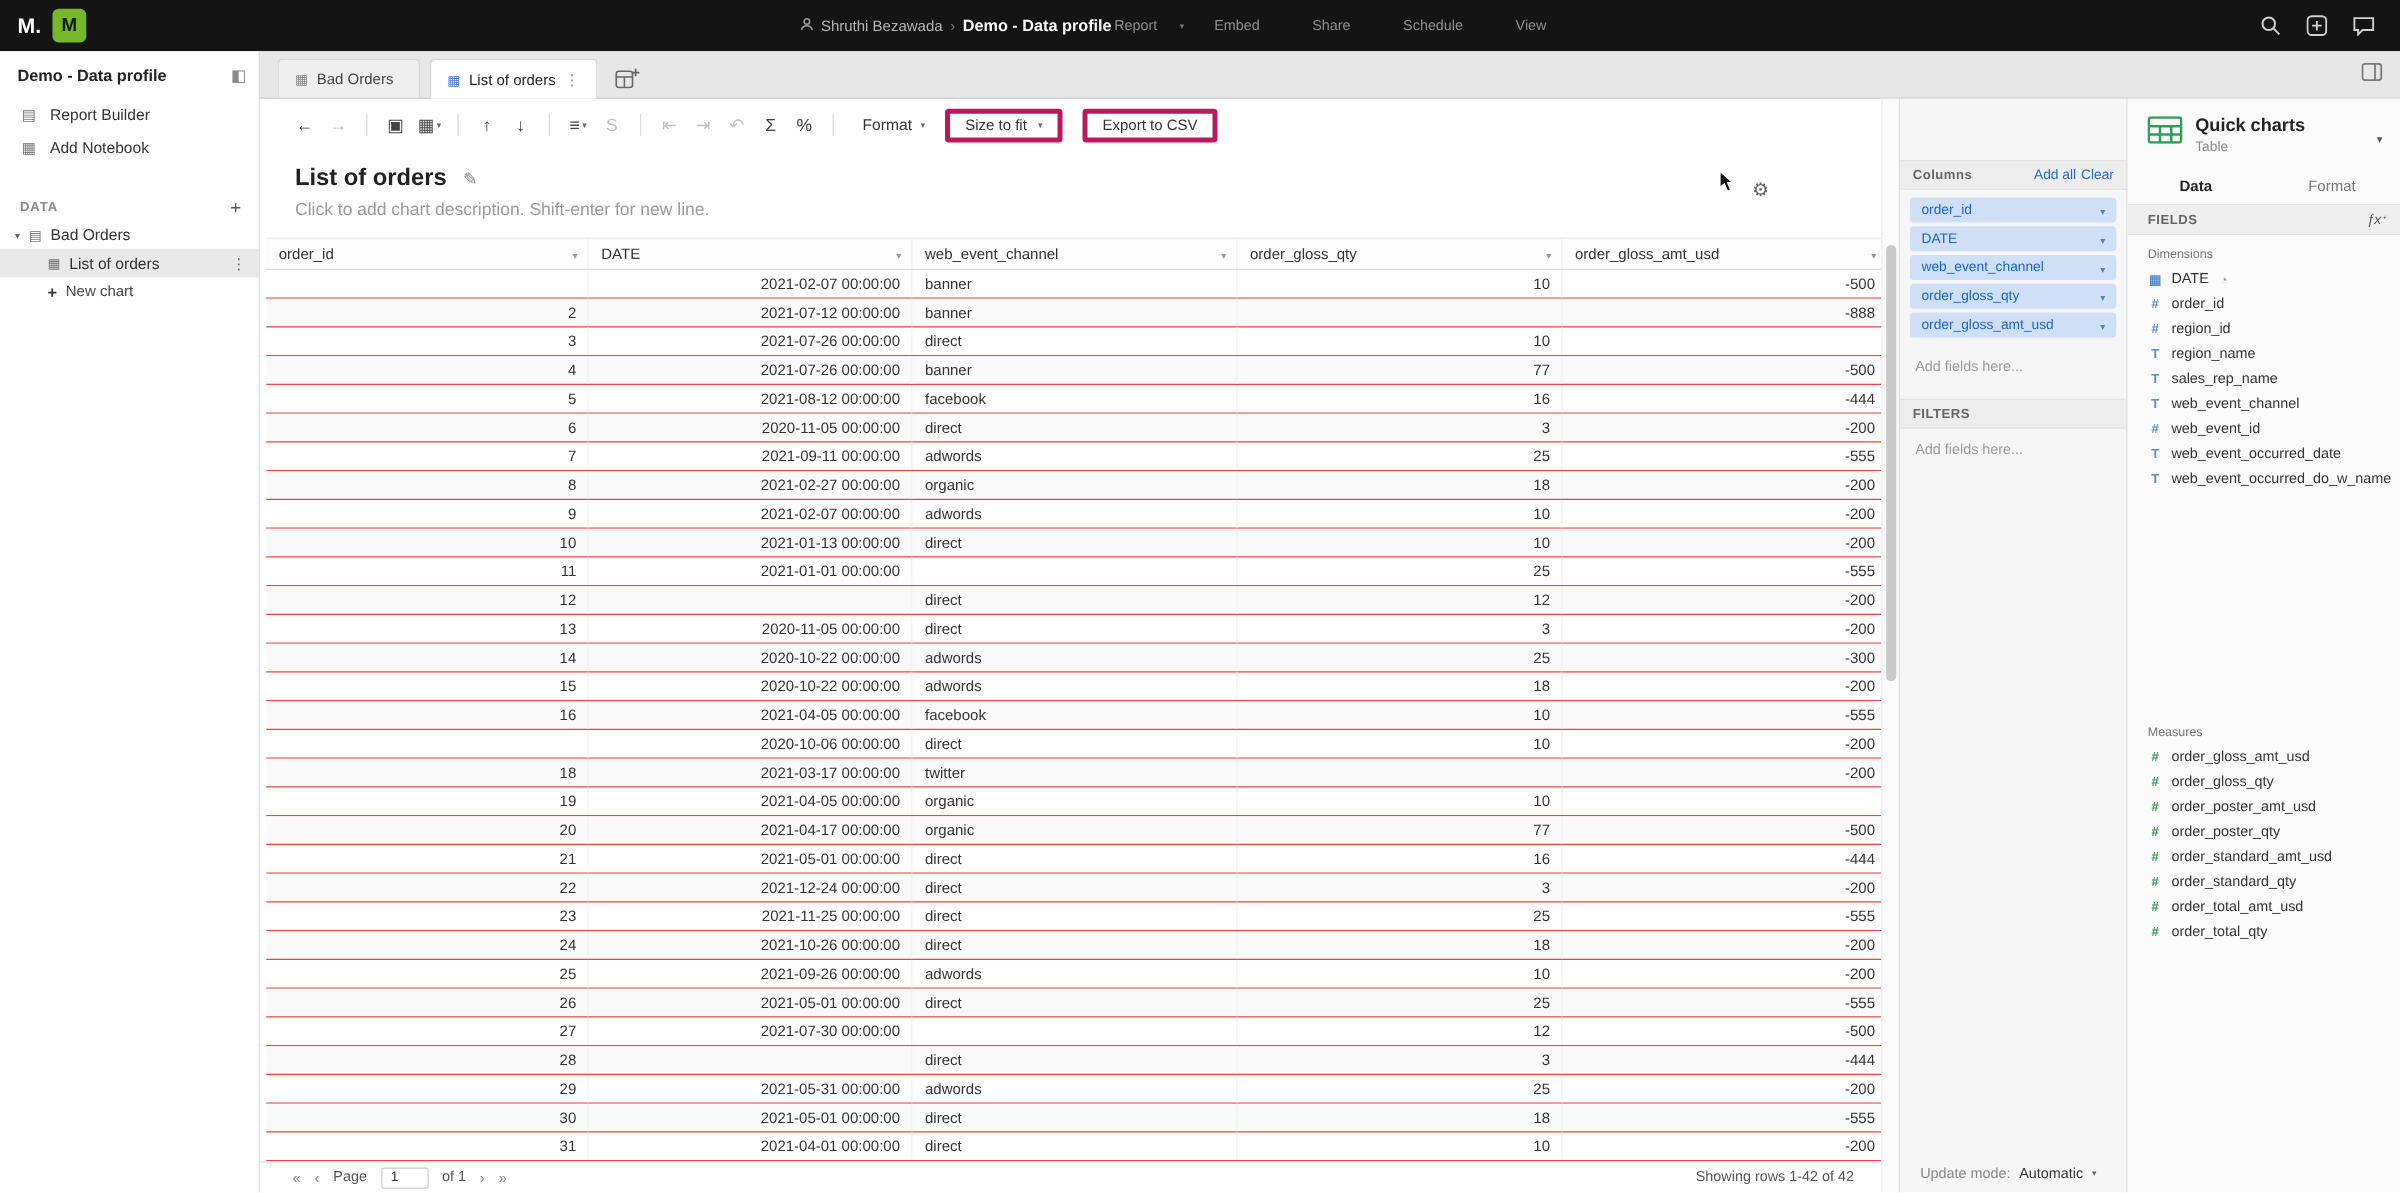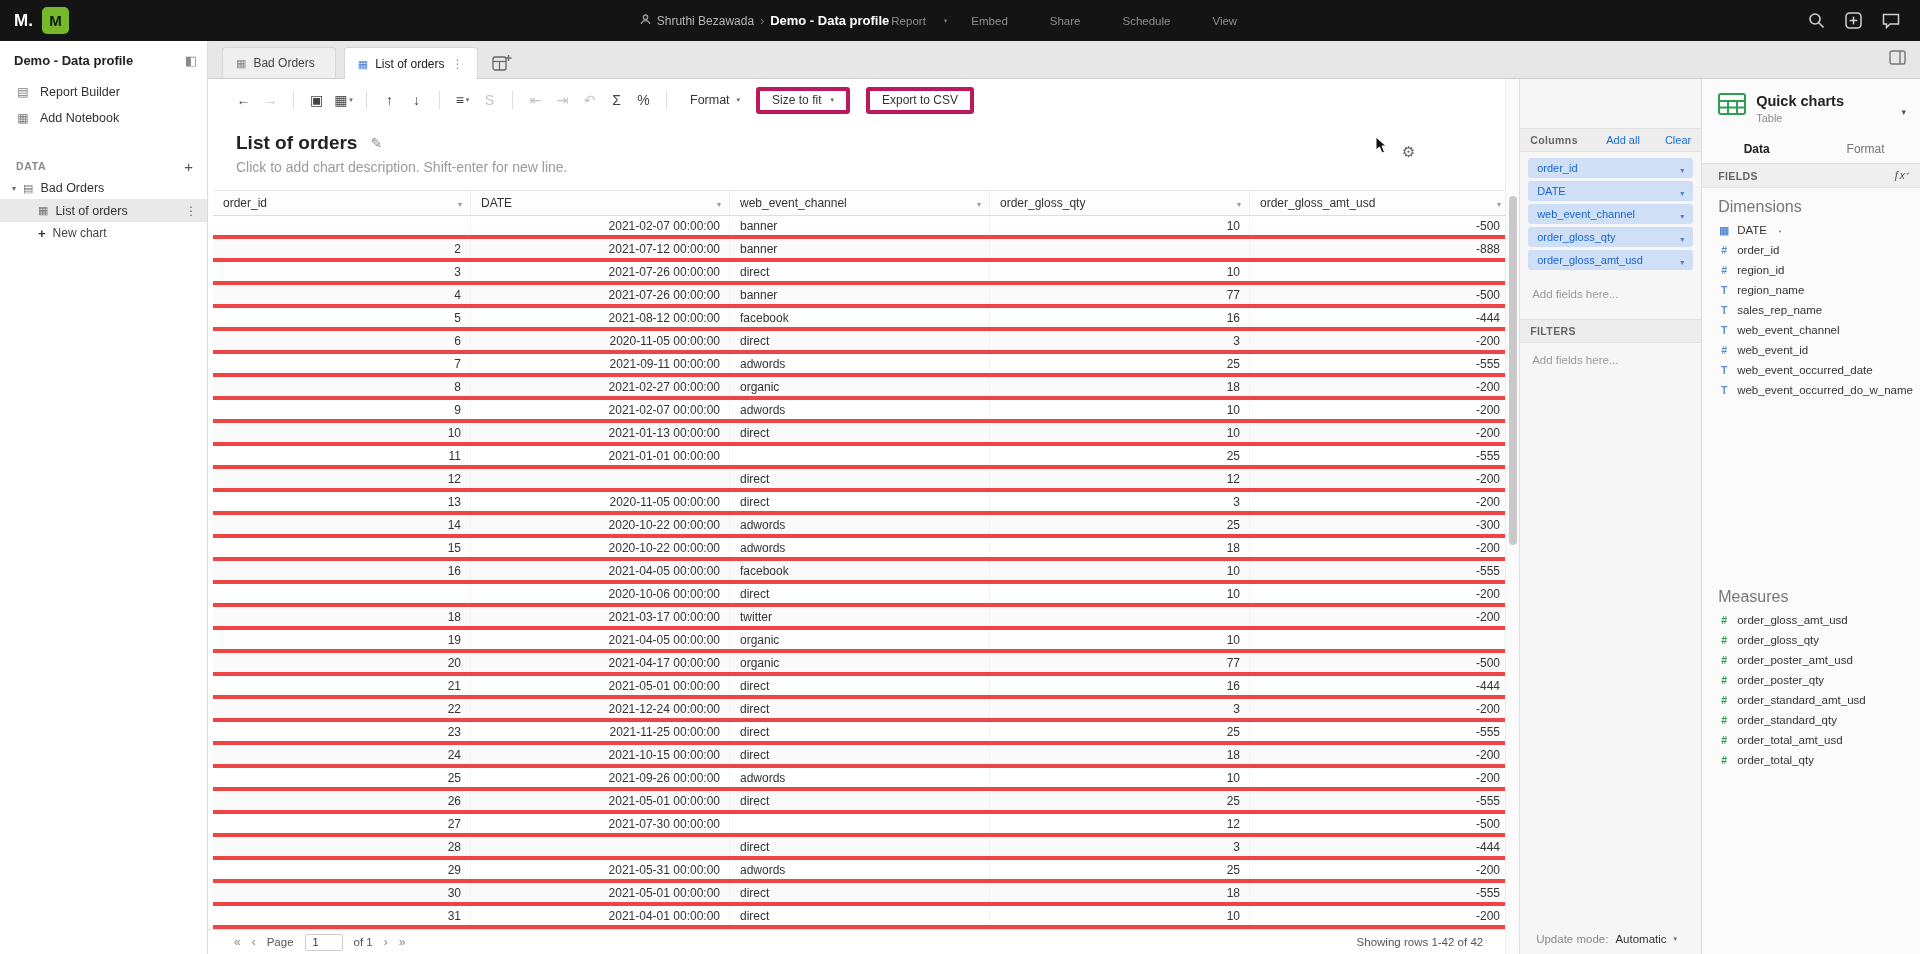--- a/index.html
+++ b/index.html
@@ -80,41 +80,41 @@
 
 .grid{margin-left:5px;width:1297px;font-size:12px}
 .ghead{display:flex;height:26px;border-top:1px solid #e6e6e6;border-bottom:1px solid #dedede;background:#fdfdfd}
 .gh{flex:none;display:flex;align-items:center;justify-content:space-between;padding:0 8px 0 10px;color:#333;border-right:1px solid #f0f0f0;cursor:pointer;font-weight:normal}
 div.gh:nth-of-type(1){width:258px}
 div.gh:nth-of-type(2){width:259px}
 div.gh:nth-of-type(3){width:260px}
 div.gh:nth-of-type(4){width:260px}
 div.gh:nth-of-type(5){width:260px}
 .gh-caret::before{content:"▾";font-size:8px;color:#999}
-.gr{display:flex;height:23px;border-bottom:4px solid #ef4444}
+.gr{display:flex;height:23px;border-bottom:1px solid #ef4444}
 .gr.odd{background:#fafafa}
 .gc{flex:none;padding:0 9px 0 10px;display:flex;align-items:center;border-right:1px solid #f4f4f4;color:#333;white-space:nowrap;overflow:hidden}
 .gc.num{justify-content:flex-end}
 .c0{width:258px}.c1{width:259px}.c2{width:260px}.c3{width:260px}.c4{width:260px}
 
 
 .pagebar{margin-top:auto;height:25px;border-top:1px solid #e3e3e3;display:flex;align-items:center;padding:0 22px 0 26px;gap:11px;font-size:11.5px;color:#555}
 .pg-btn{color:#888;cursor:pointer;font-size:12px}
 .pg-input{width:38px;height:17px;border:1px solid #ccc;border-radius:2px;font-size:11px;padding-left:7px;font-family:inherit;color:#333}
 .pg-showing{margin-left:auto;color:#555}
 
 
 .vscroll{flex:0 0 14px;background:#fbfbfb;border-left:1px solid #eee;position:relative;cursor:pointer}
 .vthumb{position:absolute;left:3px;top:117px;width:8px;height:349px;border-radius:4px;background:#c9c9c9}
 
 
 .col-panel{flex:0 0 182px;background:#f6f6f6;border-left:1px solid #e0e0e0;position:relative;padding-top:49px}
 .cp-strip{height:24px;background:#ededed;border-top:1px solid #e2e2e2;border-bottom:1px solid #e2e2e2;display:flex;align-items:center;justify-content:space-between;padding:0 10px}
 .cp-title{font-size:10.5px;font-weight:bold;color:#666;letter-spacing:.4px}
-.cp-links{display:flex;gap:25px}
+.cp-links{display:flex;gap:4px}
 .cp-links a{color:#1a6cd3;font-size:11px;cursor:pointer;text-decoration:none}
 .cp-pills{padding:6px 8px 4px}
 .pill{height:20px;background:#cfe0f6;border-radius:3px;display:flex;align-items:center;justify-content:space-between;padding:0 9px;margin-bottom:3px;cursor:grab}
 .pill-label{color:#1a64cf;font-size:11px}
 .pill-caret::before{content:"▾";font-size:8px;color:#4d82c9}
 .cp-drop{padding:11px 12px 19px;color:#9a9a9a;font-size:11.5px;cursor:pointer}
 .cp-update{position:absolute;bottom:9px;left:16px;display:flex;gap:7px;align-items:center;font-size:11.5px}
 .um-label{color:#888}
 .um-value{color:#333;display:flex;gap:5px;align-items:center;cursor:pointer}
 
@@ -127,21 +127,21 @@
 .qc-caret::before{content:"▾";color:#555;font-size:9px}
 .qc-tabs{display:flex;border-bottom:1px solid #e2e2e2;margin-top:2px}
 .qc-tab{flex:1;text-align:center;padding:8px 0 7px;font-size:12px;color:#777;cursor:pointer}
 .qc-tab span{padding:0 3px 8px}
 .qc-tab.active{color:#222}
 .qc-tab.active span{border-bottom:2px solid #2f2f2f;font-weight:bold}
 .qc-strip{height:24px;background:#efefef;border-bottom:1px solid #e2e2e2;display:flex;align-items:center;justify-content:space-between;padding:0 12px 0 16px}
 .qc-strip .stitle{font-size:10.5px;font-weight:bold;color:#666;letter-spacing:.4px}
 .fx{font-style:italic;color:#555;font-size:11px;cursor:pointer}
 .fx::after{content:"⁺";font-size:9px}
-.qc-group-label{color:#777;font-size:16px;padding:10px 0 4px 16px}
+.qc-group-label{color:#777;font-size:10px;padding:10px 0 4px 16px}
 .qc-fields{padding-left:16px}
 .field{display:flex;align-items:center;gap:7px;height:20px;cursor:grab}
 .ficon{width:12px;text-align:center;font-size:10.5px;font-weight:bold}
 .ficon.t-number::before{content:"#";color:#5b8fd4}
 .ficon.t-text::before{content:"T";color:#5b8fd4}
 .ficon.t-date::before{content:"▦";color:#5b8fd4}
 .ficon.t-measure::before{content:"#";color:#2f9e55}
 .fname{font-size:11.5px;color:#333}
 .fextra.t-clock::before{content:"◔";color:#999;font-size:10px;margin-left:2px}
 .qc-group-label.measures{margin-top:178px}
@@ -552,21 +552,21 @@
                 <div class="gr">
                   <div class="gc num c0">23</div>
                   <div class="gc num c1">2021-11-25 00:00:00</div>
                   <div class="gc c2">direct</div>
                   <div class="gc num c3">25</div>
                   <div class="gc num c4">-555</div>
                 </div>
 
                 <div class="gr odd">
                   <div class="gc num c0">24</div>
-                  <div class="gc num c1">2021-10-15 00:00:00</div>
+                  <div class="gc num c1">2021-10-26 00:00:00</div>
                   <div class="gc c2">direct</div>
                   <div class="gc num c3">18</div>
                   <div class="gc num c4">-200</div>
                 </div>
 
                 <div class="gr">
                   <div class="gc num c0">25</div>
                   <div class="gc num c1">2021-09-26 00:00:00</div>
                   <div class="gc c2">adwords</div>
                   <div class="gc num c3">10</div>

